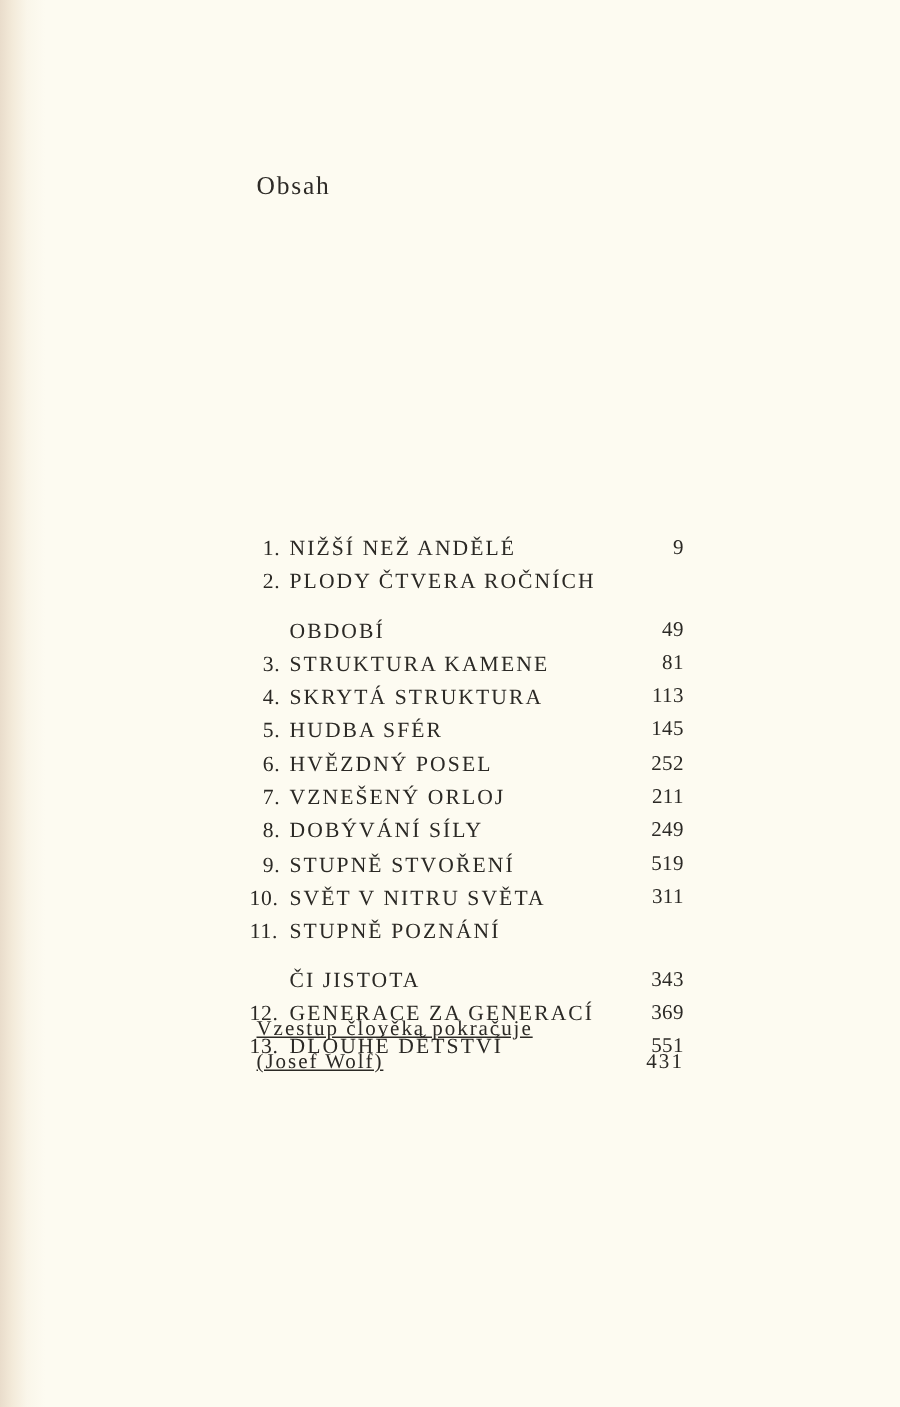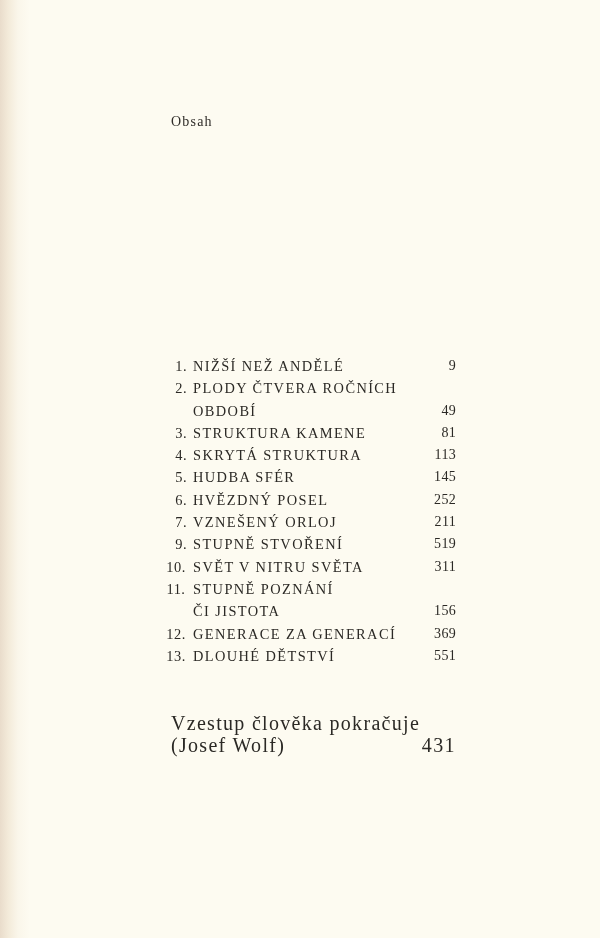--- a/index.html
+++ b/index.html
@@ -18,21 +18,21 @@
     .page {
       position: absolute;
       inset: 0;
       background:
         linear-gradient(to right, #e9dccb 0px, #f3ead9 8px, #faf6ea 18px, #fdfbf1 30px, #fdfbf1 100%);
     }
     .heading {
       position: absolute;
       left: 171px;
       top: 114px;
-      font-size: 14px;
+      font-size: 17px;
       letter-spacing: 1.2px;
       color: #2e2b27;
     }
     .toc {
       position: absolute;
       left: 171px;
       top: 355px;
       width: 285px;
     }
     .entry {
@@ -49,41 +49,43 @@
       margin-right: 6px;
       letter-spacing: 0.5px;
     }
     .entry.two-digit .num {
       width: 22px;
       margin-left: -6px;
       text-align: center;
     }
     .entry .title {
       letter-spacing: 1.4px;
+      margin-top: 10px;
     }
     .entry .cont {
       display: block;
       padding-left: 22px;
     }
     .entry .page-num {
       position: absolute;
       right: 0;
       bottom: 0;
       letter-spacing: 0.3px;
       font-size: 14px;
     }
     .afterword {
       position: absolute;
       left: 171px;
-      top: 712px;
+      top: 676px;
       width: 285px;
-      font-size: 20px;
+      font-size: 14px;
       line-height: 22px;
       letter-spacing: 1.3px;
       color: #2b2925;
+      text-decoration: underline;
     }
     .afterword .line {
       display: block;
     }
     .afterword .page-num {
       position: absolute;
       right: 0;
       bottom: 0;
       letter-spacing: 1.4px;
     }
@@ -126,35 +128,39 @@
     <div class="entry">
       <span class="num">6.</span><span class="title">HVĚZDNÝ POSEL</span>
       <span class="page-num">252</span>
     </div>
 
     <div class="entry">
       <span class="num">7.</span><span class="title">VZNEŠENÝ ORLOJ</span>
       <span class="page-num">211</span>
     </div>
 
+    <div class="entry">
+      <span class="num">8.</span><span class="title">DOBÝVÁNÍ SÍLY</span>
+      <span class="page-num">249</span>
+    </div>
 
     <div class="entry">
       <span class="num">9.</span><span class="title">STUPNĚ STVOŘENÍ</span>
       <span class="page-num">519</span>
     </div>
 
     <div class="entry two-digit">
       <span class="num">10.</span><span class="title">SVĚT V NITRU SVĚTA</span>
       <span class="page-num">311</span>
     </div>
 
     <div class="entry two-digit">
       <span class="num">11.</span><span class="title">STUPNĚ POZNÁNÍ</span>
       <span class="cont title">ČI JISTOTA</span>
-      <span class="page-num">156</span>
+      <span class="page-num">343</span>
     </div>
 
     <div class="entry two-digit">
       <span class="num">12.</span><span class="title">GENERACE ZA GENERACÍ</span>
       <span class="page-num">369</span>
     </div>
 
     <div class="entry two-digit">
       <span class="num">13.</span><span class="title">DLOUHÉ DĚTSTVÍ</span>
       <span class="page-num">551</span>

